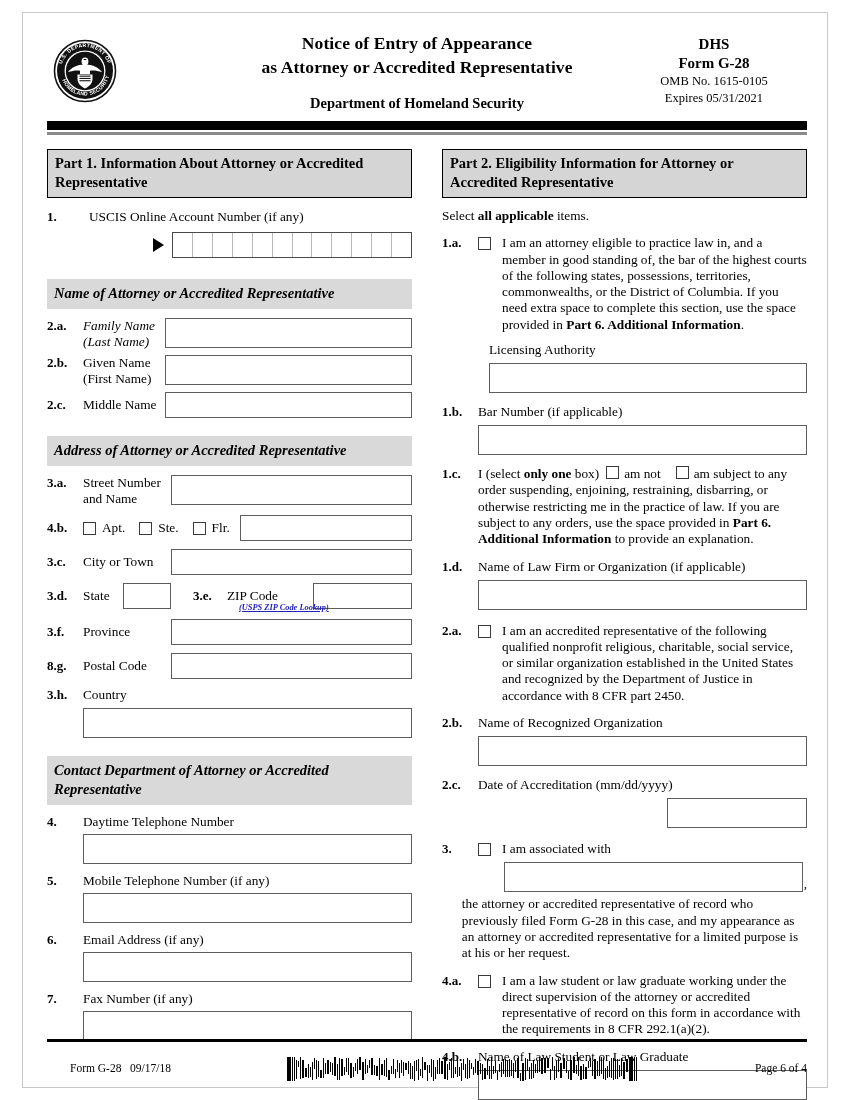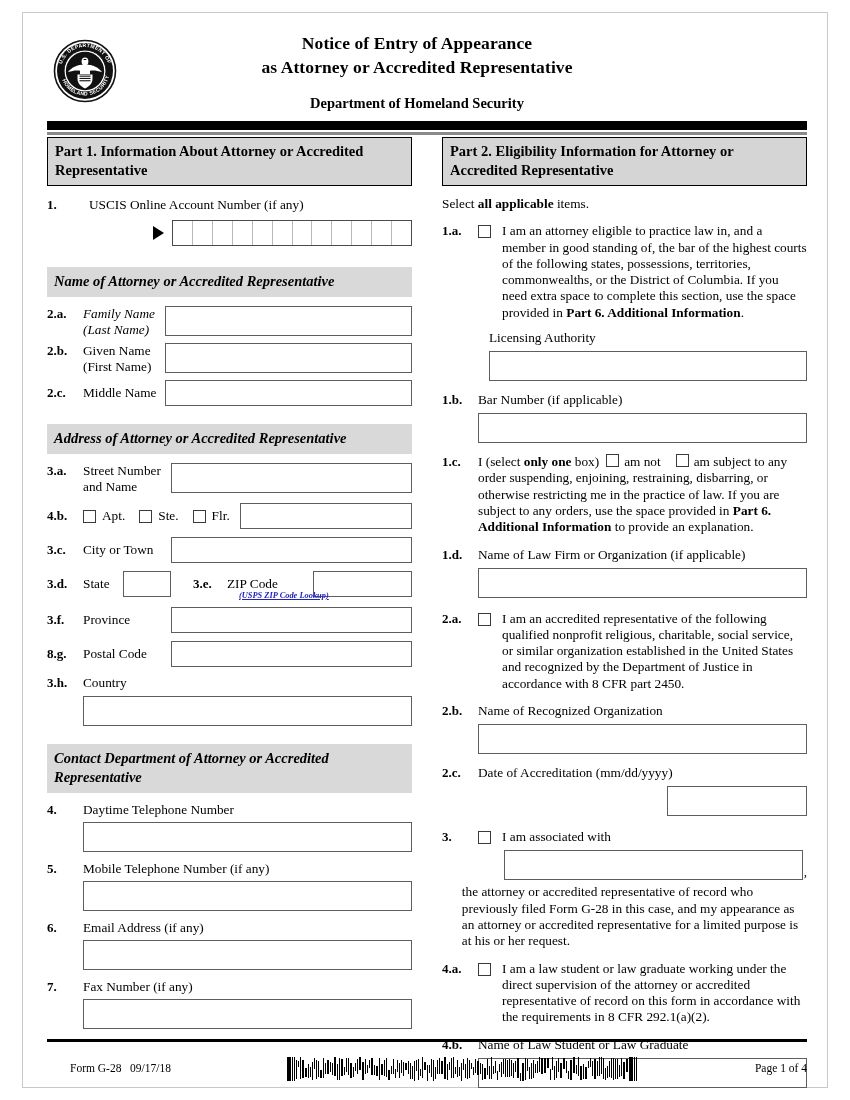--- a/index.html
+++ b/index.html
@@ -91,21 +91,21 @@
   }
   .rule-gray {
     height: 3px;
     background: #8a8a8a;
     margin-top: 2px;
   }
 
   
   .cols {
     display: flex;
-    margin-top: 2px;
+    margin-top: 14px;
   }
   .col {
     width: 365px;
   }
   .col-left { margin-right: 30px; }
 
   .part-bar {
     border: 1.4px solid #000;
     background: #d5d5d5;
     padding: 4px 7px 5px 7px;
@@ -265,20 +265,26 @@
           </g>
         </svg>
       </div>
 
       <div class="header-title">
         <div class="ln1">Notice of Entry of Appearance</div>
         <div class="ln2">as Attorney or Accredited Representative</div>
         <div class="ln3">Department of Homeland Security</div>
       </div>
 
+      <div class="header-right">
+        <div class="hr-b">DHS</div>
+        <div class="hr-b">Form G-28</div>
+        <div class="hr-n">OMB No. 1615-0105</div>
+        <div class="hr-n">Expires 05/31/2021</div>
+      </div>
     </div>
 
     <div class="rule-black"></div>
     <div class="rule-gray"></div>
 
     <div class="cols">
 
       <div class="col col-left">
 
         <div class="part-bar">Part 1.  Information About Attorney or Accredited Representative</div>
@@ -699,16 +705,16 @@
             <i style="width: 1px; height: 20px; margin-bottom: 2px;"></i>
             <i style="width: 1px; height: 12px; margin-bottom: 4px;"></i>
             <i style="width: 1px; height: 18px; margin-bottom: 5px;"></i>
             <i style="width: 2px; height: 17px; margin-bottom: 2px;"></i>
             <i style="width: 2px; height: 13px; margin-bottom: 9px;"></i>
             <i style="width: 4px; height: 24px; margin-bottom: 0px;"></i>
             <i style="width: 1px; height: 24px; margin-bottom: 0px;"></i>
             <i style="width: 1px; height: 24px; margin-bottom: 0px;"></i>
           </div>
       </div>
-      <div class="foot-right">Page 1 of 4</div>
+      <div class="foot-right">Page 6 of 4</div>
     </div>
   </div>
 </div>
 
 </body></html>

